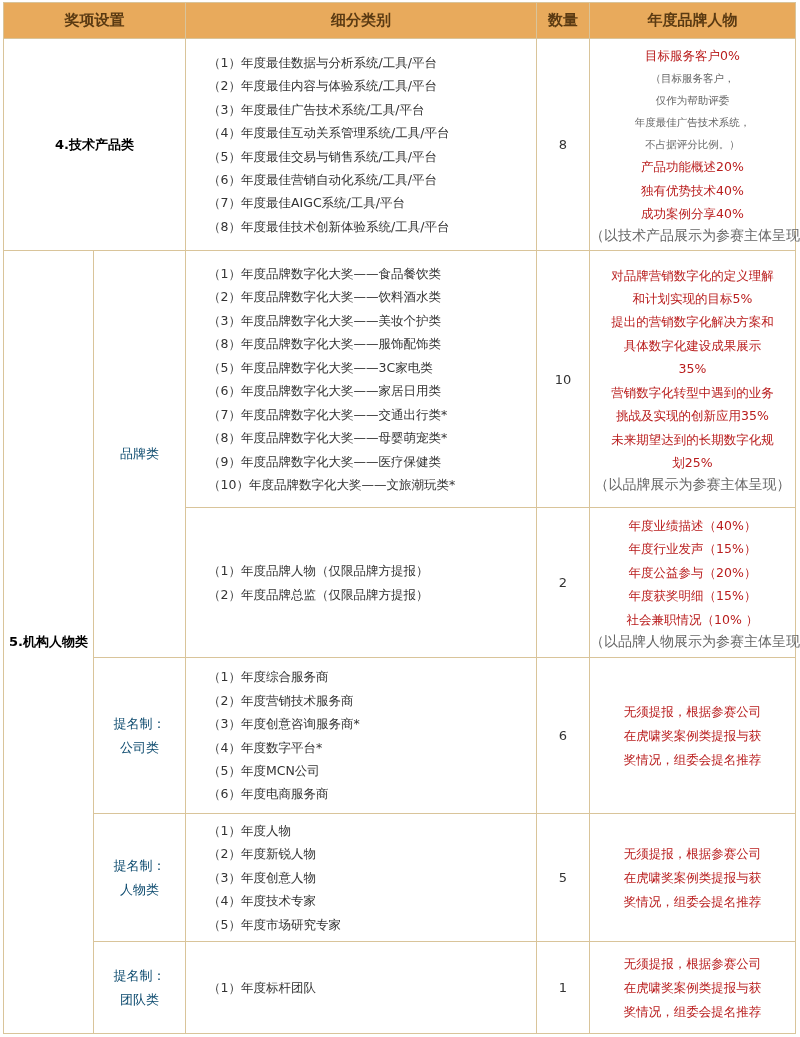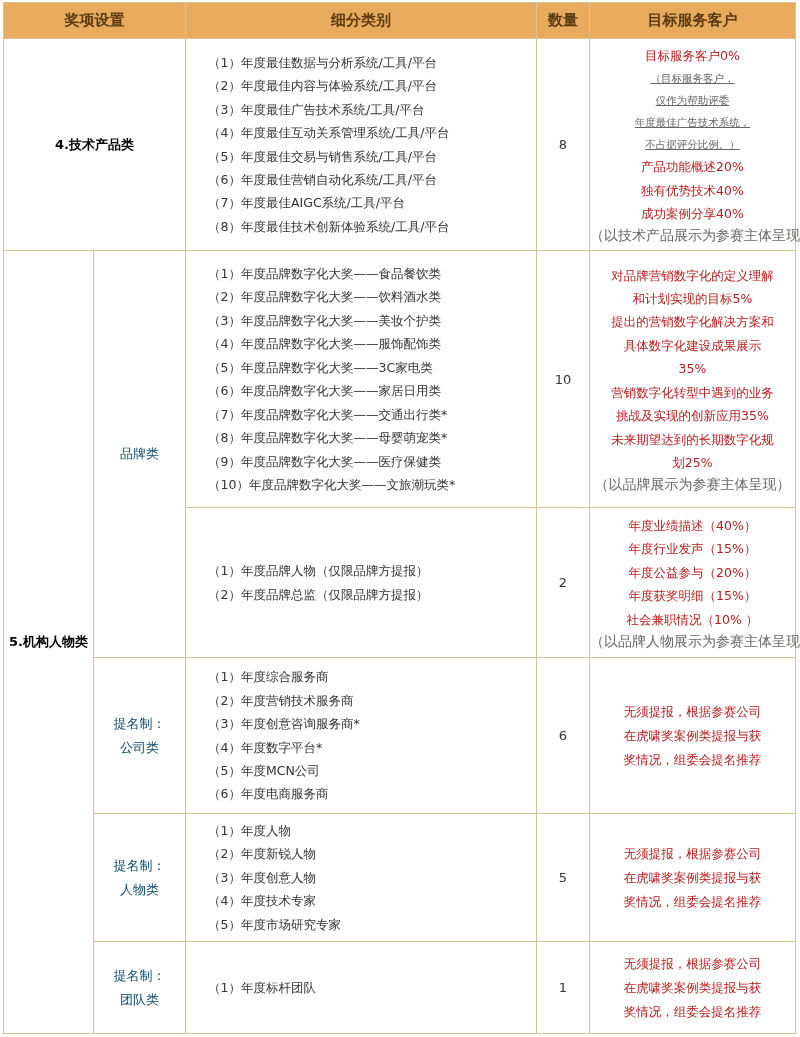--- a/index.html
+++ b/index.html
@@ -12,41 +12,41 @@
              font-size: 15px; height: 35px; text-align: center; vertical-align: middle; }
   thead th { border-color: #e0a04e; }
   td { vertical-align: middle; text-align: center; font-size: 12.5px; }
   .cat-main { font-weight: bold; font-size: 13px; color: #000000; }
   .cat-sub { font-size: 13px; color: #0c4a6e; line-height: 24px; }
   .items { text-align: left; padding-left: 22px !important; }
   .items .it { line-height: 23.4px; font-size: 12.5px; color: #333; white-space: nowrap; }
   .items.brand .it { line-height: 23.5px; }
   .count { font-size: 13px; color: #333; }
   .crit .ln { line-height: 23.4px; font-size: 12.5px; color: #b91c1c; white-space: nowrap; }
-  .crit .ln.small { font-size: 10.5px; color: #666; line-height: 22px; text-decoration: underline; }
+  .crit .ln.small { font-size: 10.5px; color: #666; line-height: 22px; }
   .crit .note { font-size: 14px; color: #666; line-height: 20px; white-space: nowrap; }
   .nom .ln { line-height: 24px; }
 </style>
 </head>
 <body>
 
 <table class="awards">
   <colgroup>
     <col style="width:90px">
     <col style="width:92px">
     <col style="width:351px">
     <col style="width:53px">
     <col style="width:206px">
   </colgroup>
   <thead>
     <tr>
       <th colspan="2">奖项设置</th>
       <th>细分类别</th>
       <th>数量</th>
-      <th>目标服务客户</th>
+      <th>年度品牌人物</th>
     </tr>
   </thead>
   <tbody>
 
     <tr style="height:212px">
       <td colspan="2" class="cat-main">4.技术产品类</td>
       <td class="items">
         <div class="it">（1）年度最佳数据与分析系统/工具/平台</div>
         <div class="it">（2）年度最佳内容与体验系统/工具/平台</div>
         <div class="it">（3）年度最佳广告技术系统/工具/平台</div>
@@ -70,21 +70,21 @@
       </td>
     </tr>
 
     <tr style="height:257px">
       <td rowspan="5" class="cat-main">5.机构人物类</td>
       <td rowspan="2" class="cat-sub">品牌类</td>
       <td class="items brand">
         <div class="it">（1）年度品牌数字化大奖——食品餐饮类</div>
         <div class="it">（2）年度品牌数字化大奖——饮料酒水类</div>
         <div class="it">（3）年度品牌数字化大奖——美妆个护类</div>
-        <div class="it">（4）年度品牌数字化大奖——服饰配饰类</div>
+        <div class="it">（8）年度品牌数字化大奖——服饰配饰类</div>
         <div class="it">（5）年度品牌数字化大奖——3C家电类</div>
         <div class="it">（6）年度品牌数字化大奖——家居日用类</div>
         <div class="it">（7）年度品牌数字化大奖——交通出行类*</div>
         <div class="it">（8）年度品牌数字化大奖——母婴萌宠类*</div>
         <div class="it">（9）年度品牌数字化大奖——医疗保健类</div>
         <div class="it">（10）年度品牌数字化大奖——文旅潮玩类*</div>
       </td>
       <td class="count">10</td>
       <td class="crit">
         <div class="ln">对品牌营销数字化的定义理解</div>

